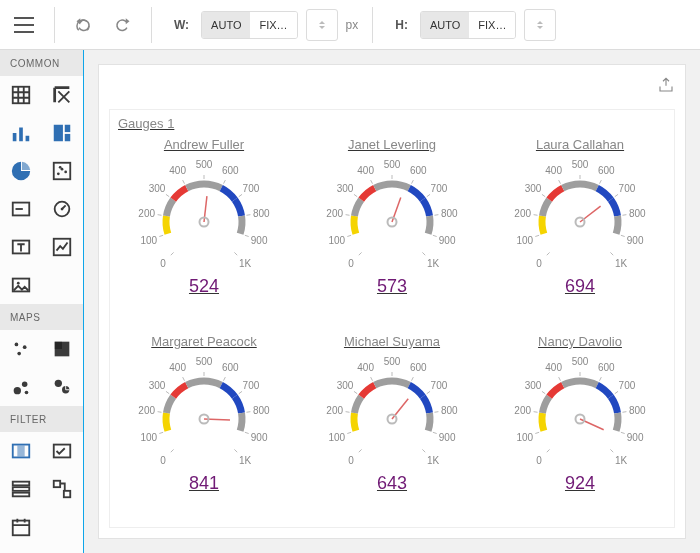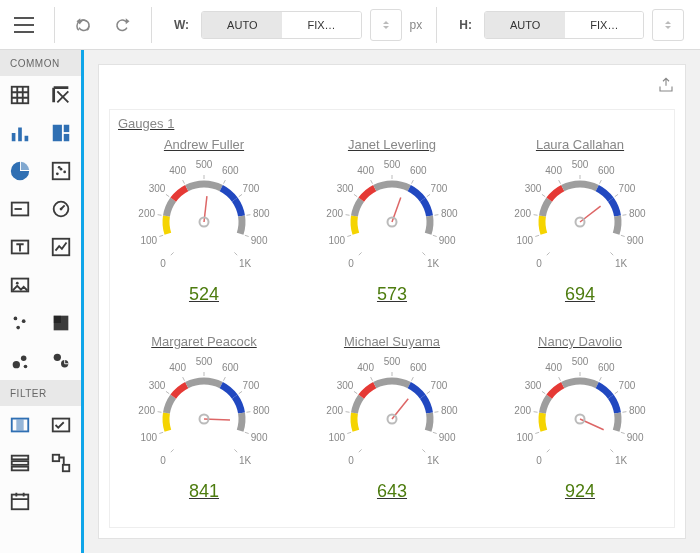--- a/index.html
+++ b/index.html
@@ -8,49 +8,49 @@
 
   
   .topbar { height:50px; border-bottom:1px solid #dcdcdc; display:flex; align-items:center; gap:8px; padding:0 8px; }
   .hamburger { width:32px; height:32px; display:flex; flex-direction:column; justify-content:center; gap:5px; align-items:center; border:1px solid transparent; border-radius:3px; cursor:pointer;}
   .hamburger span{display:block;width:20px;height:2px;background:#555;}
   .vr { width:1px; height:36px; background:#dcdcdc; margin:0 6px;}
   .tbtn { width:30px; height:30px; display:flex; align-items:center; justify-content:center; color:#888; cursor:pointer;}
   .tbtn svg{width:18px;height:18px;fill:currentColor;}
   .lbl { font-size:12px; color:#555; font-weight:600; margin:0 4px 0 8px;}
   .seg { display:flex; border:1px solid #dcdcdc; border-radius:3px; overflow:hidden;}
-  .seg .opt{ font-size:11px; padding:7px 25px; background:#fff; cursor:pointer; min-width:44px; text-align:right; white-space:nowrap; overflow:hidden; text-overflow:ellipsis;}
+  .seg .opt{ font-size:11px; padding:7px 9px; background:#fff; cursor:pointer; min-width:44px; text-align:right; white-space:nowrap; overflow:hidden; text-overflow:ellipsis;}
   .seg .opt.sel{background:#e7e7e7; font-weight:500;}
   .spin { width:32px; height:32px; border:1px solid #dcdcdc; border-radius:3px; display:flex; flex-direction:column; align-items:center; justify-content:center; gap:2px;}
   .spin .ar{width:0;height:0;border-left:3px solid transparent;border-right:3px solid transparent;}
   .spin .up{border-bottom:3px solid #bbb;}
   .spin .dn{border-top:3px solid #bbb;}
   .unit{font-size:12px;color:#888;}
 
   
   .ws { flex:1; display:flex; min-height:0;}
-  .side { width:84px; background:#fcfcfc; border-right:3px solid #0ea5e9; overflow:hidden;}
+  .side { width:84px; background:#fcfcfc; border-right:1px solid #0ea5e9; overflow:hidden;}
   .shead { height:26px; background:#e8e8e8; font-size:10px; letter-spacing:0.5px; color:#666; display:flex; align-items:center; padding-left:10px;}
   .sgrid { display:grid; grid-template-columns:1fr 1fr; gap:0; }
   .sitem { height:38px; display:flex; align-items:center; justify-content:center; cursor:pointer;}
   .sitem svg{width:22px;height:22px;}
 
   .canvas { flex:1; background:#f1f1f1; position:relative; padding:14px 14px 14px 14px; overflow:hidden;}
   .dash { position:absolute; inset:14px; background:#fff; border:1px solid #e2e2e2; display:flex; flex-direction:column;}
   .thead { height:44px; display:flex; align-items:center; justify-content:center; position:relative;}
   .thead .ttl{ font-size:17px; color:#777;}
   .exp { position:absolute; right:10px; color:#888; cursor:pointer;}
   .exp svg{width:18px;height:18px;fill:none;stroke:currentColor;stroke-width:1.5;}
 
   .panel { margin:0 10px 10px; border:1px solid #eee; flex:1; display:flex; flex-direction:column;text-decoration:underline;}
   .ptitle{ font-size:13px; color:#888; padding:6px 8px 2px;}
   .ggrid { flex:1; display:grid; grid-template-columns:repeat(3,1fr); grid-template-rows:repeat(2,1fr); }
   .gcell { display:flex; flex-direction:column; align-items:center; justify-content:flex-start; padding-top:4px;}
   .gname{ font-size:13px; color:#888;}
-  .gval { font-size:18px; color:#4d7c0f; margin-top:8px;}
+  .gval { font-size:18px; color:#701a75; margin-top:0;}
   .gauge{ position:relative; width:150px; height:124px;}
   .tick { position:absolute; font-size:10px; color:#888; transform:translate(-50%,-50%);}
 </style>
 </head>
 <body>
 
 <div class="topbar">
   <div class="hamburger">
       <span></span>
       <span></span>
@@ -167,20 +167,21 @@
         </div>
         <div class="sitem">
           <svg viewBox="0 0 24 24">
             <rect x="3" y="5" width="18" height="14" fill="none" stroke="#3b3b3b" stroke-width="2"></rect>
             <circle cx="9" cy="10" r="1.5" fill="#3b3b3b"></circle>
             <path d="M4 18l5-5 4 4 3-3 4 4" stroke="#3b3b3b" stroke-width="2" fill="none"></path>
           </svg>
         </div>
         <div class="sitem"></div>
       </div>
+      <div class="shead">MAPS</div>
       <div class="sgrid">
         <div class="sitem">
           <svg viewBox="0 0 24 24">
             <circle cx="7" cy="7" r="2" fill="#3b3b3b"></circle>
             <circle cx="16" cy="10" r="2" fill="#3b3b3b"></circle>
             <circle cx="10" cy="17" r="2" fill="#3b3b3b"></circle>
           </svg>
         </div>
         <div class="sitem">
           <svg viewBox="0 0 24 24">

